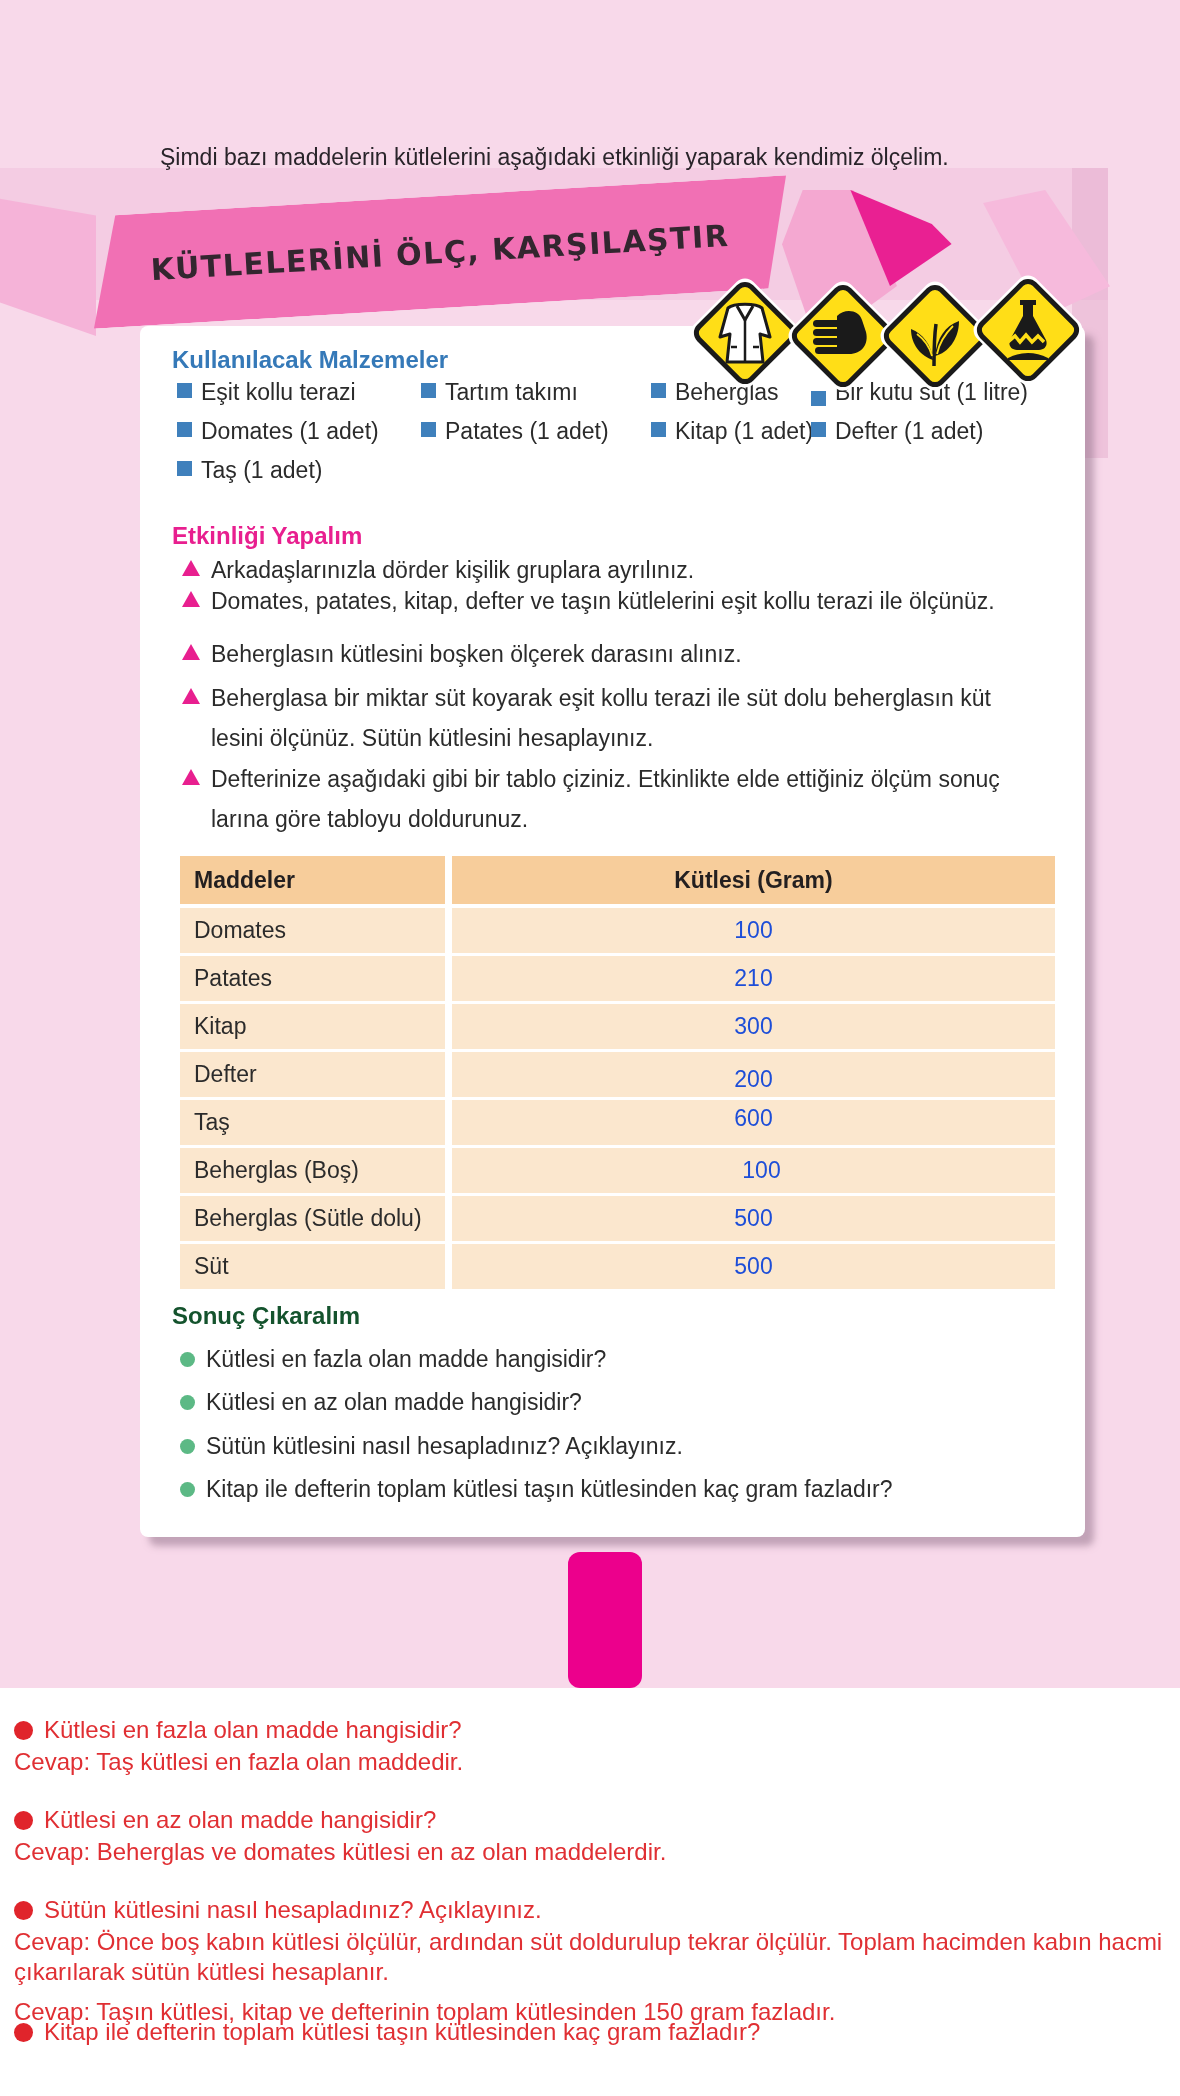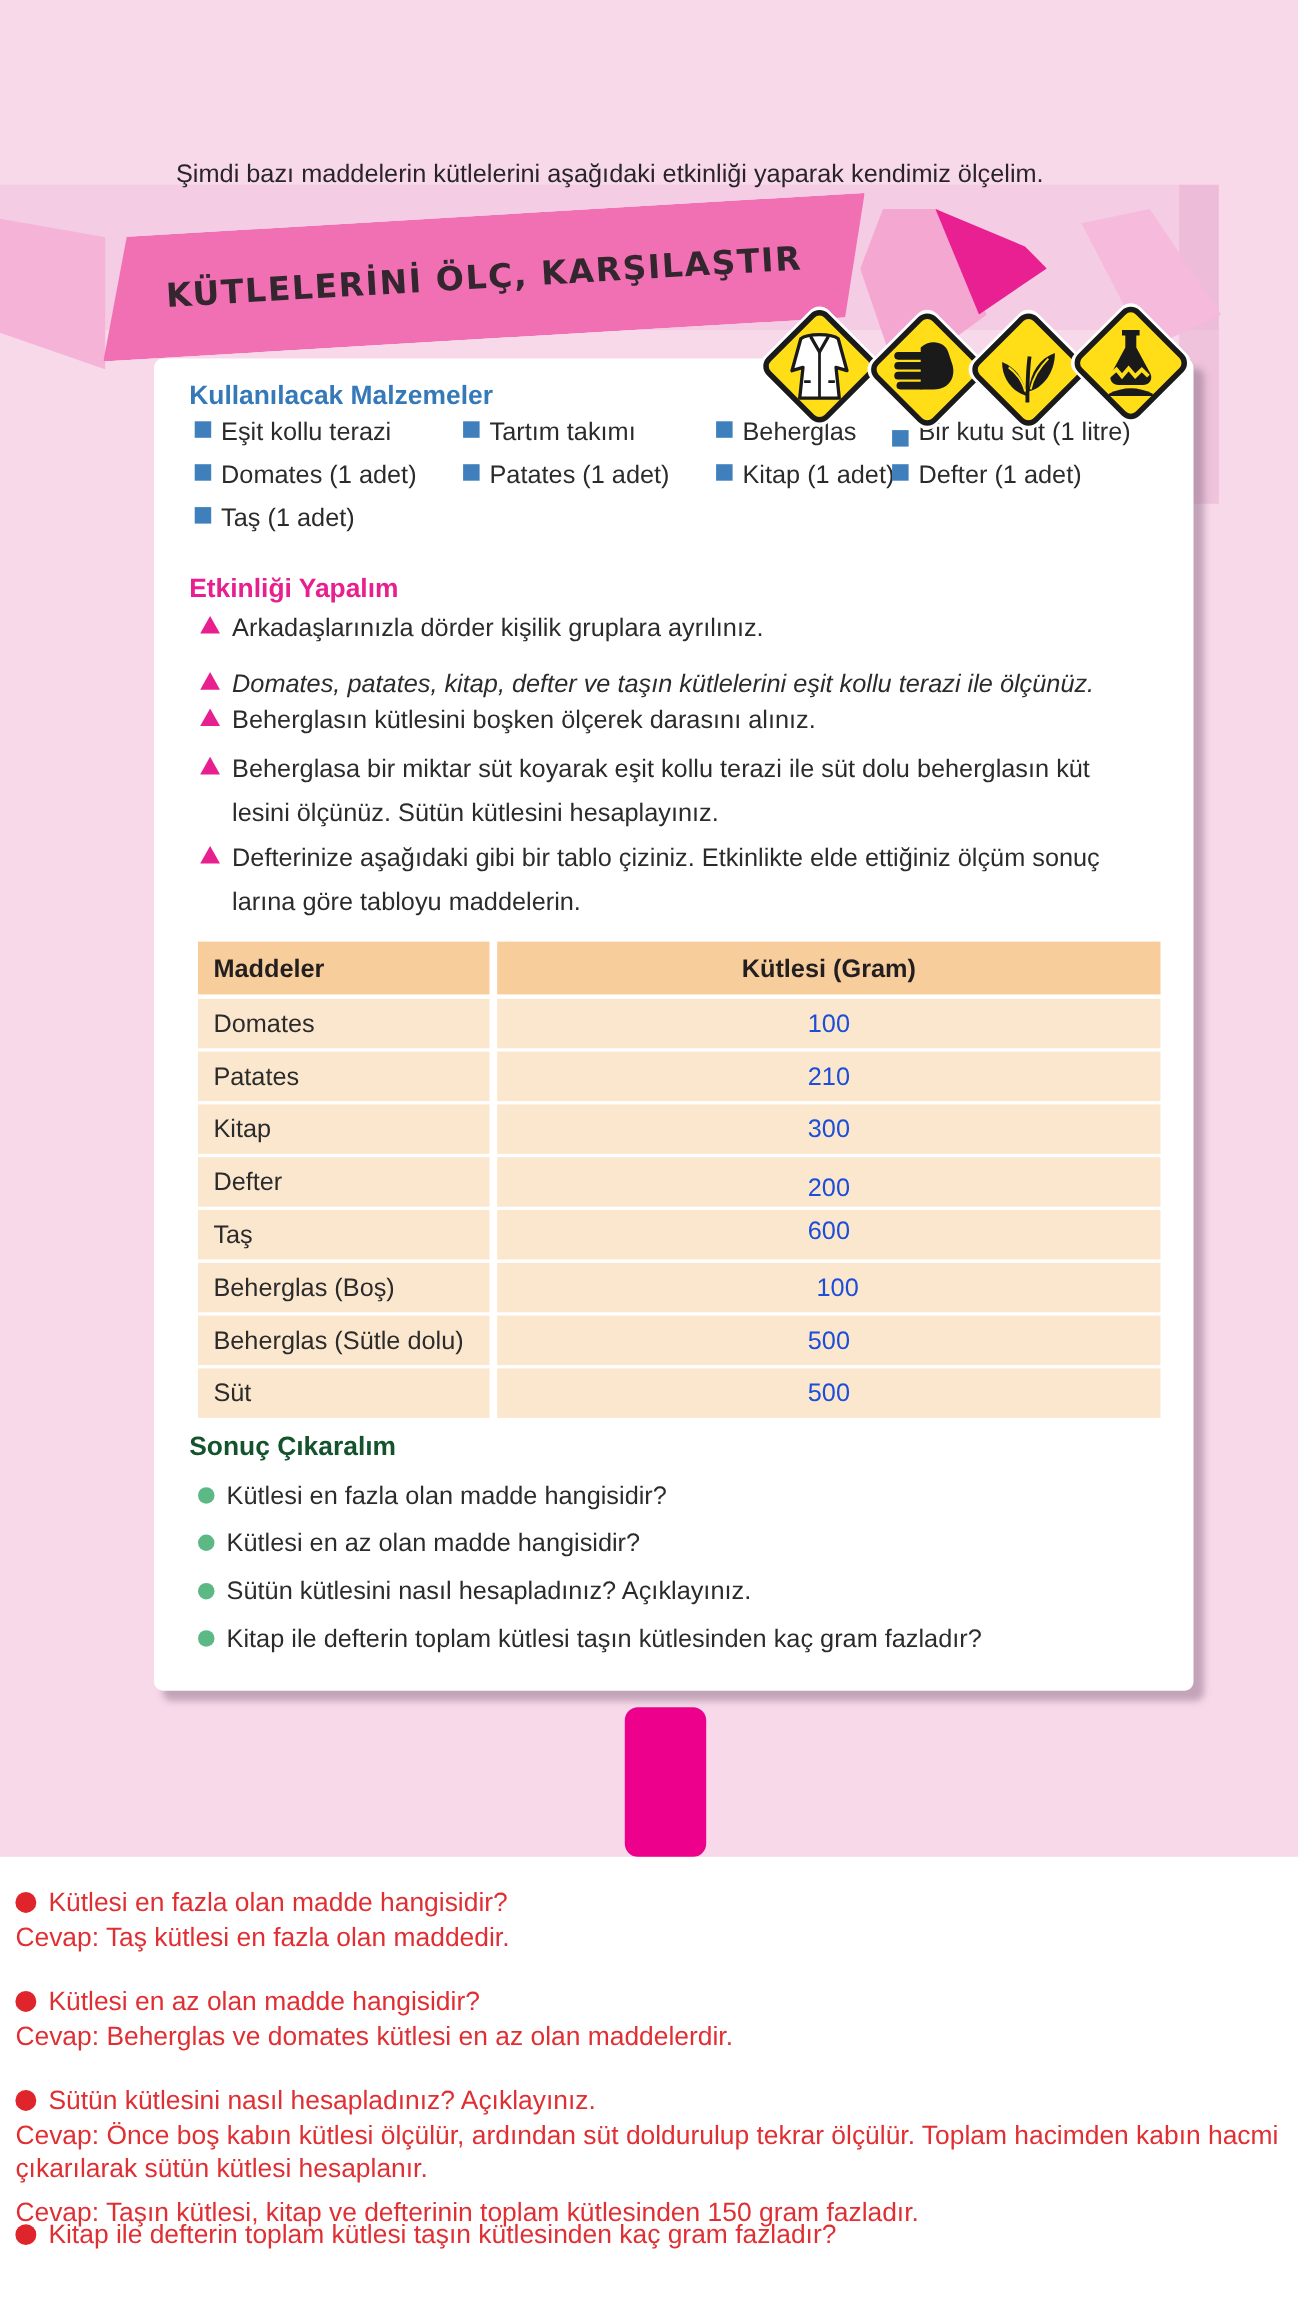--- a/index.html
+++ b/index.html
@@ -126,21 +126,21 @@
       </div>
 
     <div class="sec-title magenta" style="left:32px;top:196px;">Etkinliği Yapalım</div>
 
     <div class="step" style="left:42px;top:224px;">
       <span class="tri"></span>
       <div class="step-text">
           <span>Arkadaşlarınızla dörder kişilik gruplara ayrılınız.</span>
         </div>
     </div>
-    <div class="step" style="left:42px;top:275px;font-style:italic;">
+    <div class="step" style="left:42px;top:255px;">
       <span class="tri"></span>
       <div class="step-text">
           <span>Domates, patates, kitap, defter ve taşın kütlelerini eşit kollu terazi ile ölçünüz.</span>
         </div>
     </div>
     <div class="step" style="left:42px;top:308px;">
       <span class="tri"></span>
       <div class="step-text">
           <span>Beherglasın kütlesini boşken ölçerek darasını alınız.</span>
         </div>
@@ -149,21 +149,21 @@
       <span class="tri"></span>
       <div class="step-text">
         <span>Beherglasa bir miktar süt koyarak eşit kollu terazi ile süt dolu beherglasın küt</span>
         <span>lesini ölçünüz. Sütün kütlesini hesaplayınız.</span>
       </div>
     </div>
     <div class="step" style="left:42px;top:433px;">
       <span class="tri"></span>
       <div class="step-text">
         <span>Defterinize aşağıdaki gibi bir tablo çiziniz. Etkinlikte elde ettiğiniz ölçüm sonuç</span>
-        <span>larına göre tabloyu maddelerin.</span>
+        <span>larına göre tabloyu doldurunuz.</span>
       </div>
     </div>
 
     <div class="tcell thead c1" style="top:530px;">
         <span>Maddeler</span>
       </div>
     <div class="tcell thead c2" style="top:530px;">
         <span>Kütlesi (Gram)</span>
       </div>
 

